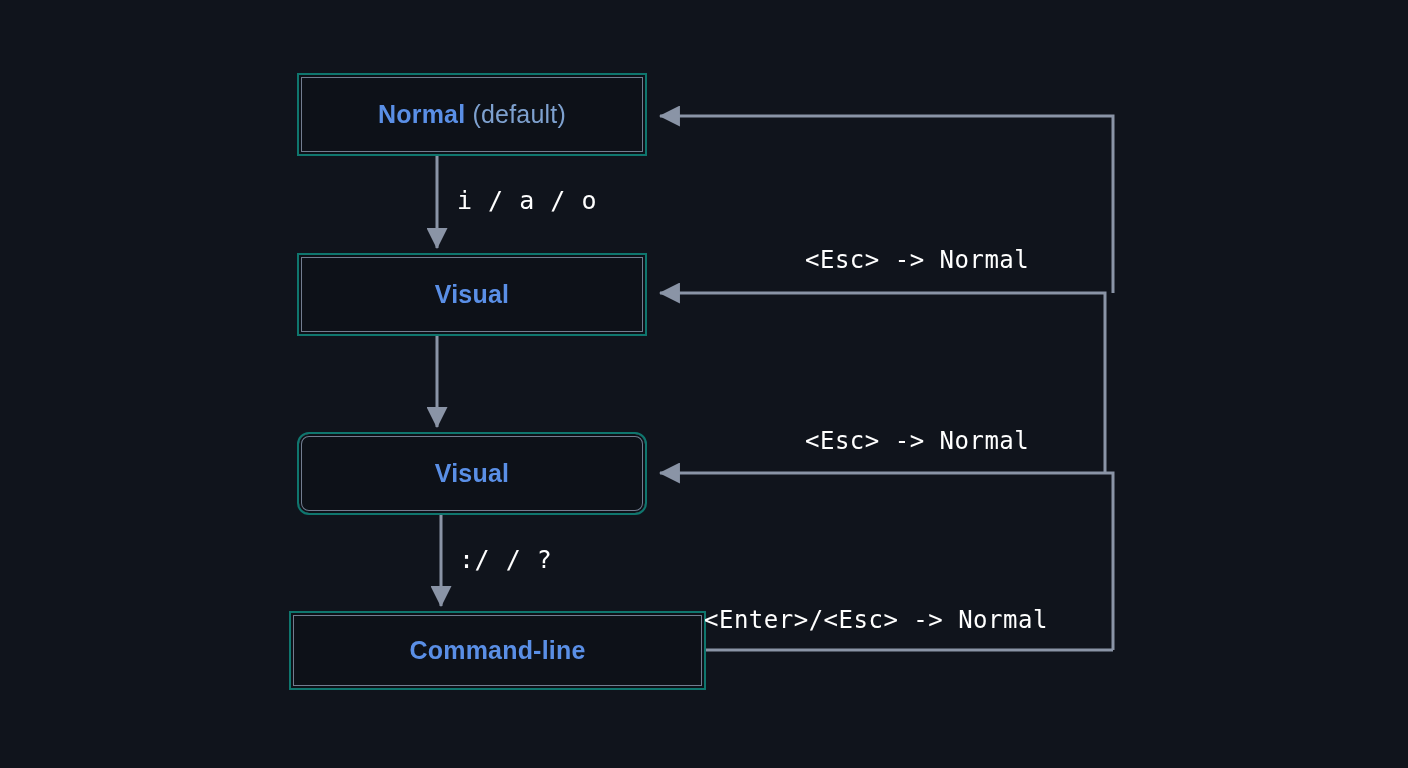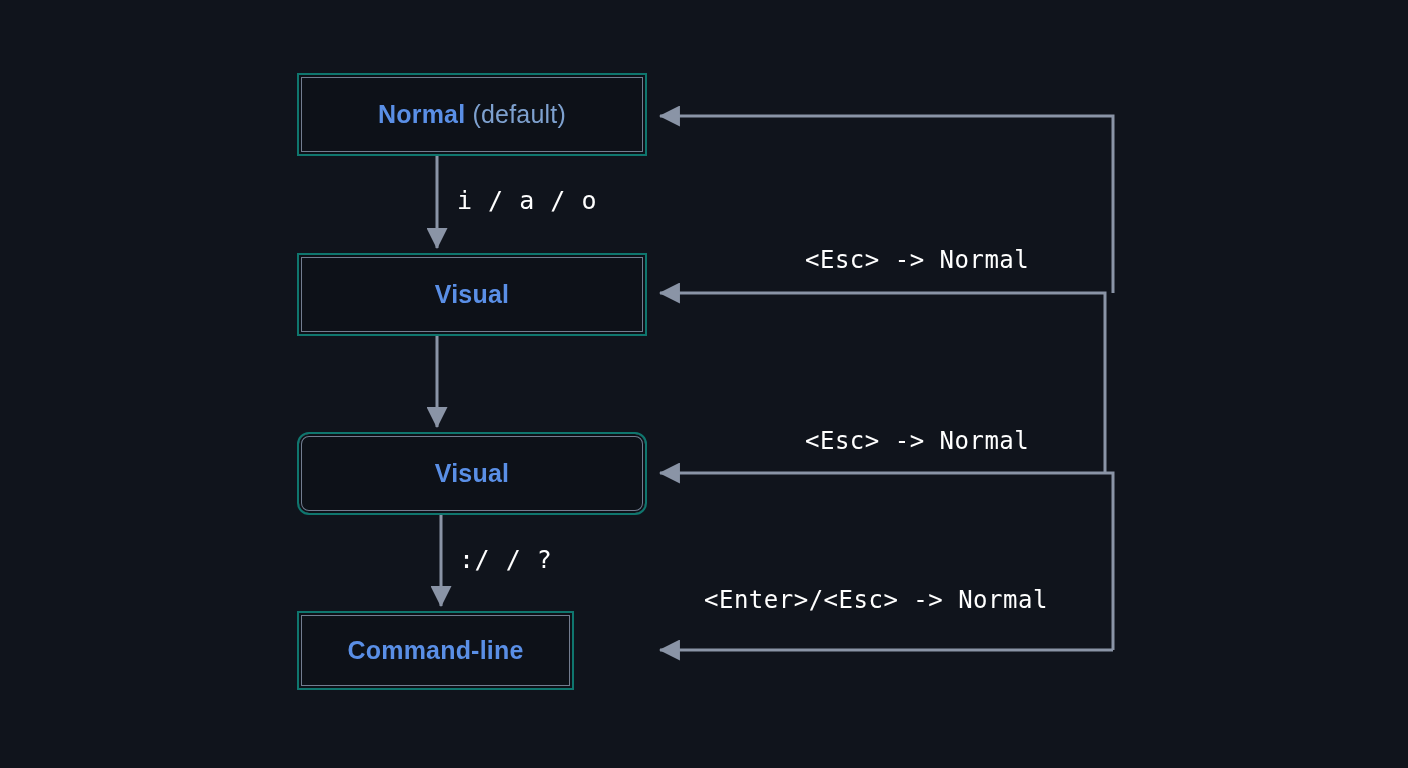--- a/index.html
+++ b/index.html
@@ -108,28 +108,28 @@
   </div>
 
   <div class="node" style="left:297px; top:253px; width:350px; height:83px;">
     <span class="node-label"><span>Visual</span><span class="muted"></span></span>
   </div>
 
   <div class="node" style="left:297px; top:432px; width:350px; height:83px;border-radius:12px;">
     <span class="node-label"><span>Visual</span><span class="muted"></span></span>
   </div>
 
-  <div class="node" style="left:297px; top:611px; width:277px; height:79px;justify-content:center;">
+  <div class="node" style="left:289px; top:611px; width:417px; height:79px;justify-content:center;">
     <span class="node-label"><span>Command-line</span><span class="muted"></span></span>
   </div>
 
   <div class="edge-label vertical-key" style="left:457px; top:186px;">i / a / o</div>
 
 
   <div class="edge-label vertical-key" style="left:459px; top:545px;">:/ / ?</div>
 
   <div class="edge-label" style="left:805px; top:246px;">&lt;Esc&gt; -&gt; Normal</div>
 
   <div class="edge-label" style="left:805px; top:427px;">&lt;Esc&gt; -&gt; Normal</div>
 
-  <div class="edge-label" style="left:704px; top:586px;">&lt;Enter&gt;/&lt;Esc&gt; -&gt; Normal</div>
+  <div class="edge-label" style="left:704px; top:606px;">&lt;Enter&gt;/&lt;Esc&gt; -&gt; Normal</div>
 
 </div>
 
 </body></html>

